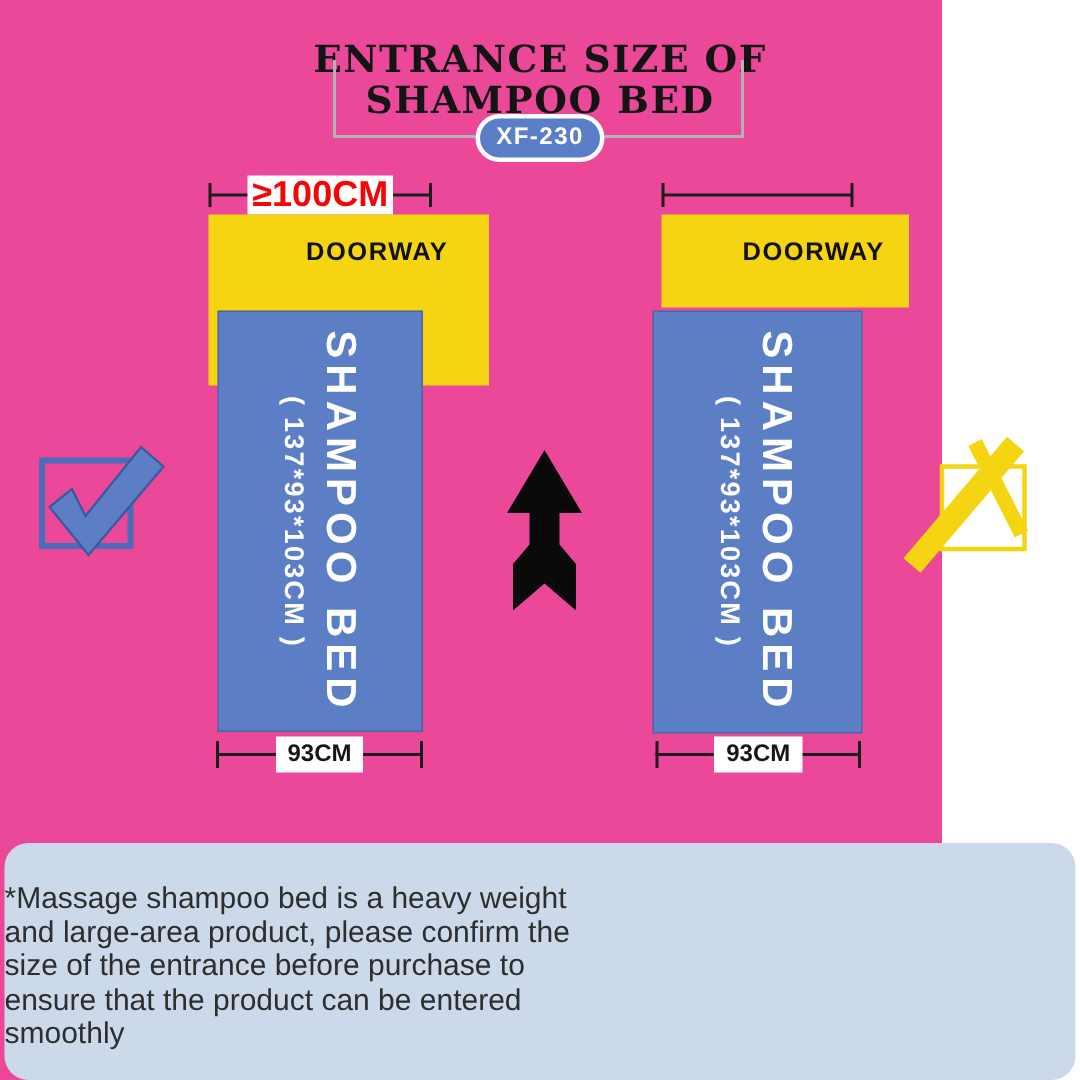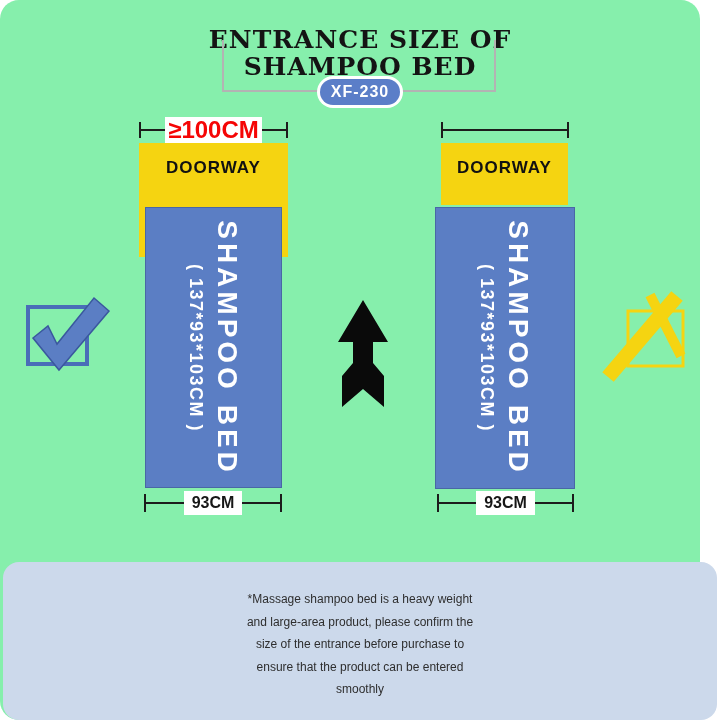--- a/index.html
+++ b/index.html
@@ -1,17 +1,17 @@
 <!DOCTYPE html>
 <html style="--bed-blue: #5b7ec4; --doorway-yellow: #f5d411; --dimension-red: #f50505; --badge-blue: #5b7ec8; --panel-blue: #ccd9eb; --check-blue: #4a6db8; --arrow-black: #0a0a0a;"><head>
 <meta charset="utf-8">
 <style>
   html,body{margin:0;padding:0;}
   body{width:720px;height:720px;background:#ffffff;font-family:"Liberation Sans",sans-serif;overflow:hidden;}
-  #canvas{position:relative;width:700px;height:720px;background:#86efac;border-radius:19px;}
+  #canvas{position:relative;width:628px;height:720px;background:#ec4899;}
 
   
   .title{position:absolute;top:26px;left:0;width:720px;text-align:center;
          font-family:"DejaVu Serif",serif;font-weight:bold;font-size:25px;line-height:27px;
          color:#141414;letter-spacing:1px;}
   .bracket{position:absolute;background:#b3b3b3;}
   .bracket-left{left:222px;top:40px;width:2px;height:52px;}
   .bracket-right{left:494px;top:40px;width:2px;height:52px;}
   .bracket-bottom{left:222px;top:90px;width:274px;height:2px;}
   .model-pill{position:absolute;left:320px;top:79px;width:80px;height:26px;border-radius:14px;
@@ -21,37 +21,37 @@
   
   .dim-line{position:absolute;height:2px;background:#1c1c1c;}
   .dim-tick{position:absolute;width:2px;background:#1c1c1c;}
   .dim-label-row{position:absolute;text-align:center;}
   .dim-label-red{display:inline-block;background:#fff;padding:0 3px;
                  color:var(--dimension-red);font-weight:bold;font-size:24px;line-height:26px;}
   .dim-label-black{display:inline-block;background:#fff;padding:0 8px;
                    color:#161616;font-size:16px;line-height:24px;font-weight:bold;}
 
   
-  .doorway{position:absolute;background:var(--doorway-yellow);}
+  .doorway{position:absolute;background:var(--doorway-yellow);padding-left:38px;}
   .doorway-label{padding-top:15px;text-align:center;color:#111;font-weight:bold;
                  font-size:17px;letter-spacing:1px;}
   .bed{position:absolute;background:var(--bed-blue);border:1px solid rgba(40,60,110,0.35);box-sizing:border-box;}
   .bed-label-wrap{position:absolute;inset:0;display:flex;align-items:center;justify-content:center;}
   .bed-label-rotor{transform:rotate(90deg);width:280px;text-align:center;color:#ffffff;}
   .bed-name{font-weight:bold;font-size:28px;letter-spacing:4px;white-space:nowrap;}
   .bed-dims{font-weight:bold;font-size:18px;letter-spacing:1.5px;margin-top:5px;white-space:nowrap;}
 
   
   .icon{position:absolute;}
 
   
   .note-panel{position:absolute;left:3px;top:562px;width:714px;height:158px;
               background:var(--panel-blue);border-radius:16px;}
-  .note-text{padding-top:26px;text-align:center;white-space:pre-line;
-             color:#2e2e2e;font-size:12px;line-height:22.5px;}
+  .note-text{padding-top:26px;white-space:pre-line;
+             color:#2e2e2e;font-size:20px;line-height:22.5px;}
 </style>
 </head>
 <body>
 
 <div id="canvas">
 
   <div class="title">
     <div>ENTRANCE SIZE OF</div>
     <div>SHAMPOO BED</div>
   </div>

